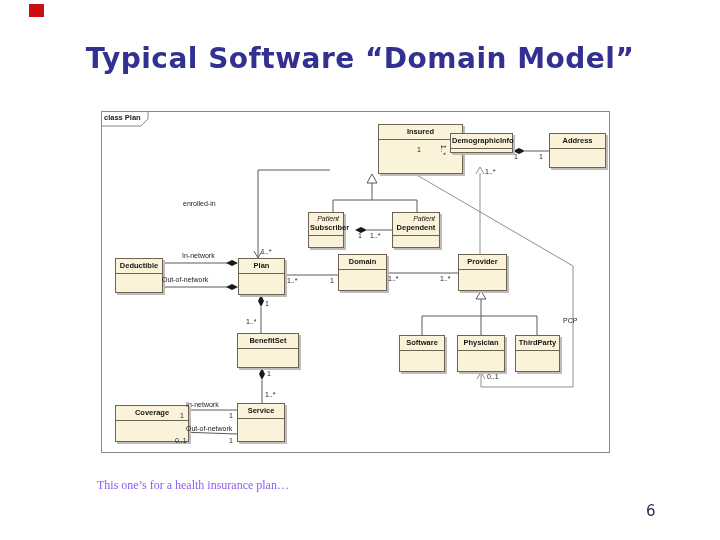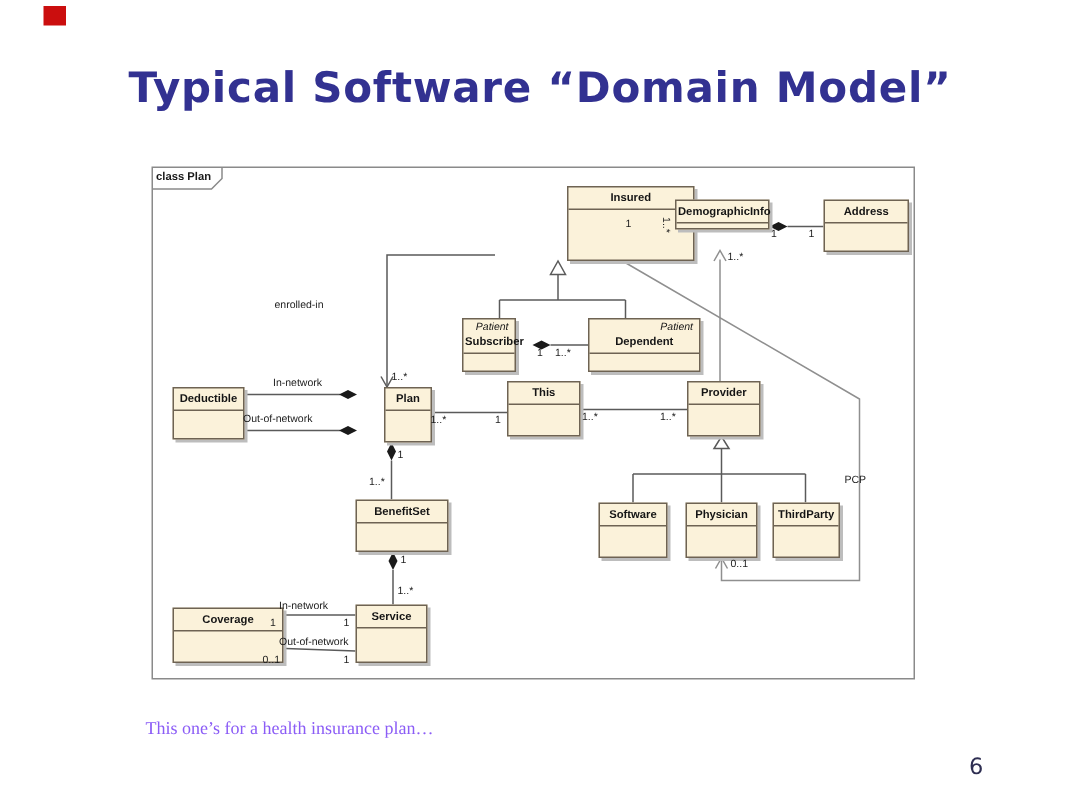--- a/index.html
+++ b/index.html
@@ -129,42 +129,42 @@
       </div>
       <div class="uml-body"></div>
     </div>
     <div class="uml-class" style="left: 308px; top: 212px; width: 36px; height: 36px;">
       <div class="uml-head">
         <div class="uml-parent">Patient</div>
         <div class="uml-name">Subscriber</div>
       </div>
       <div class="uml-body"></div>
     </div>
-    <div class="uml-class" style="left: 392px; top: 212px; width: 75px; height: 36px;">
+    <div class="uml-class" style="left: 392px; top: 212px; width: 48px; height: 36px;">
       <div class="uml-head">
         <div class="uml-parent">Patient</div>
         <div class="uml-name">Dependent</div>
       </div>
       <div class="uml-body"></div>
     </div>
     <div class="uml-class" style="left: 115px; top: 258px; width: 48px; height: 35px;">
       <div class="uml-head">
         <div class="uml-name">Deductible</div>
       </div>
       <div class="uml-body"></div>
     </div>
-    <div class="uml-class" style="left: 256px; top: 258px; width: 32px; height: 37px;">
+    <div class="uml-class" style="left: 238px; top: 258px; width: 47px; height: 37px;">
       <div class="uml-head">
         <div class="uml-name">Plan</div>
       </div>
       <div class="uml-body"></div>
     </div>
     <div class="uml-class" style="left: 338px; top: 254px; width: 49px; height: 37px;">
       <div class="uml-head">
-        <div class="uml-name">This</div>
+        <div class="uml-name">Domain</div>
       </div>
       <div class="uml-body"></div>
     </div>
     <div class="uml-class" style="left: 458px; top: 254px; width: 49px; height: 37px;">
       <div class="uml-head">
         <div class="uml-name">Provider</div>
       </div>
       <div class="uml-body"></div>
     </div>
     <div class="uml-class" style="left: 237px; top: 333px; width: 62px; height: 35px;">

